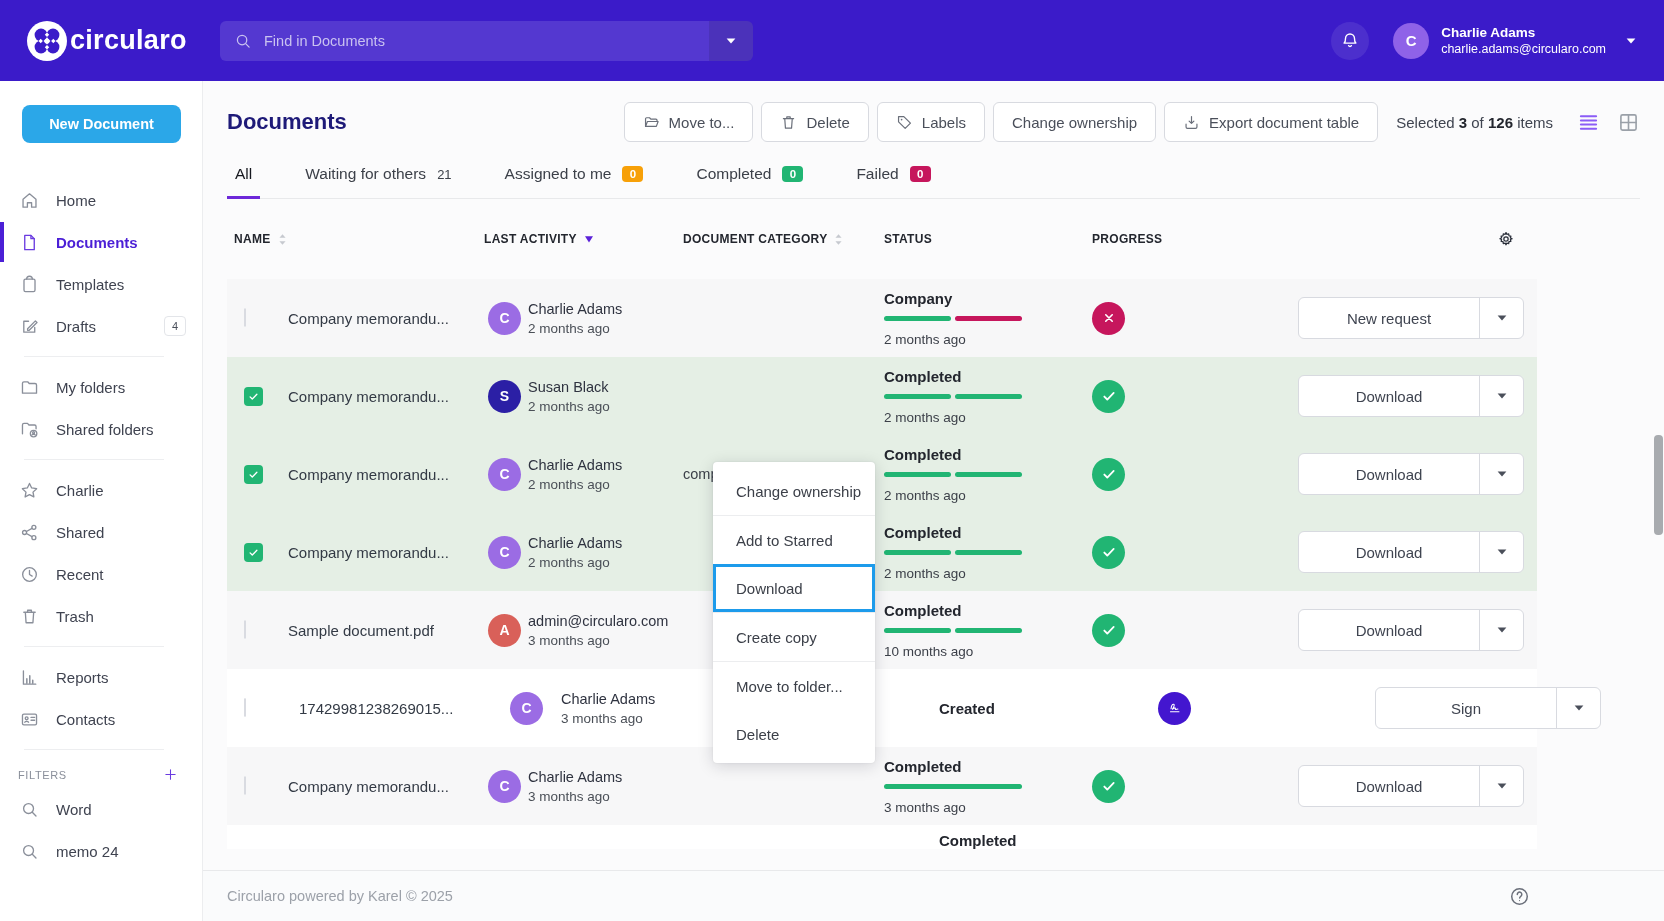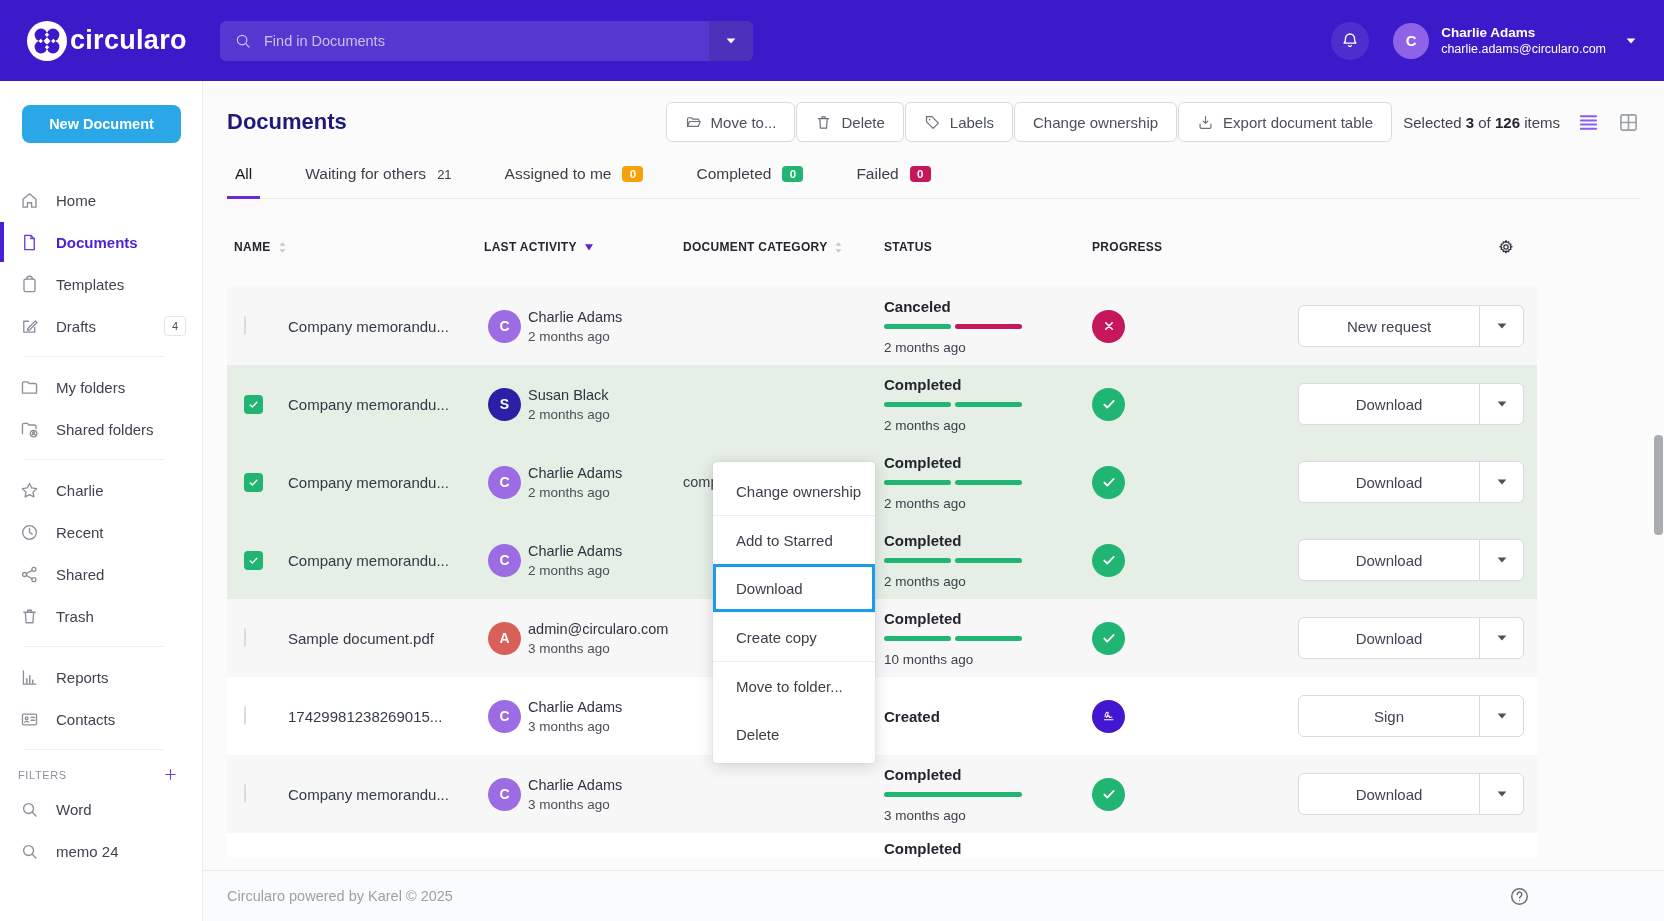--- a/index.html
+++ b/index.html
@@ -55,34 +55,34 @@
     border-radius:4px; font-size:11px; color:#4A4F5A; padding:3px 7px; }
   .nav-divider { height:1px; background:#EDEEF0; margin:9px 0 9px 24px; width:140px; }
   .filters-head { display:flex; align-items:center; padding:8px 24px 6px 18px; color:#8A8F9A;
     font-size:11px; letter-spacing:.6px; }
   .filters-plus { margin-left:auto; color:#6A3BE0; cursor:pointer; }
   .filters-plus svg { width:15px; height:15px; }
 
   
   .toolbar { display:flex; align-items:center; padding:20px 24px 0 24px; height:62px; }
   .page-title { font-size:22px; font-weight:bold; color:#1E1A78; }
-  .toolbar-right { margin-left:auto; display:flex; align-items:center; gap:1px; }
+  .toolbar-right { margin-left:auto; display:flex; align-items:center; gap:8px; }
   .tb-btn { height:40px; background:#fff; border:1px solid #D8DAE0; border-radius:6px; display:flex;
     align-items:center; gap:9px; padding:0 18px; font-size:15px; color:#4A4F5A;
     font-family:inherit; cursor:pointer; white-space:nowrap; }
   .tb-ico { color:#6A6F7A; } .tb-ico svg { width:17px; height:17px; }
   .selected-info { font-size:15px; color:#3F4450; margin-left:10px; white-space:nowrap; }
   .selected-info b { color:#23262E; }
   .view-icons { display:flex; gap:17px; margin-left:16px; }
   .view-btn { width:23px; height:23px; cursor:pointer; }
   .view-btn svg { width:23px; height:23px; }
   .view-list { color:#8B5CF6; } .view-grid { color:#9AA0A8; }
 
   
-  .tabs { display:flex; margin:14px 24px 8px 24px; border-bottom:1px solid #E8E9EB; gap:37px; }
+  .tabs { display:flex; margin:14px 24px 0 24px; border-bottom:1px solid #E8E9EB; gap:37px; }
   .tab { padding:8px 8px 15px 8px; font-size:15.5px; color:#3C4049; display:flex; gap:11px;
     align-items:center; position:relative; cursor:pointer; }
   .tab.active { color:#16181F; }
   .tab.active::after { content:""; position:absolute; left:0; right:0; bottom:-1px; height:3px; background:#6D28D9; }
   .tab-count { font-size:13px; color:#3C4049; }
   .tab-badge { min-width:21px; padding:2px 5px; border-radius:4px; color:#fff; font-size:11.5px;
     font-weight:bold; text-align:center; }
 
   
   .table { margin-left:24px; width:1310px; }
@@ -91,21 +91,21 @@
   .th { display:flex; align-items:center; gap:7px; }
   .sort-ico svg { width:9px; height:13px; }
   .sort-desc svg { width:10px; height:8px; }
   .thead-gear { margin-left:auto; margin-right:22px; color:#2A2F3A; cursor:pointer; }
   .thead-gear svg { width:18px; height:18px; }
 
   .row { display:grid; grid-template-columns:61px 200px 40px 155px 201px 208px 206px 239px;
     height:78px; align-items:center; cursor:pointer; }
   .row.gray  { background:#F7F7F8; }
   .row.green { background:#E5EFE5; }
-  .row.white { background:#fff; }
+  .row.white { background:#fff;gap:11px; }
   .row.partial { height:24px; overflow:hidden; align-items:start; cursor:default; }
   .cb { width:19px; height:19px; border-radius:4px; margin-left:17px; cursor:pointer; }
   .cb.unchecked { background:#fff; border:1.5px solid #D9DBE1; }
   .cb.checked { background:#21B573; display:flex; align-items:center; justify-content:center; }
   .cb.checked svg { width:13px; height:13px; }
   .doc-name { font-size:15px; color:#333A45; white-space:nowrap; overflow:hidden; }
   .avatar { width:33px; height:33px; border-radius:50%; color:#fff; font-weight:bold; font-size:14px;
     display:flex; align-items:center; justify-content:center; }
   .owner-name { font-size:14.5px; color:#2F3340; }
   .owner-time { font-size:13.5px; color:#4A4F57; margin-top:4px; }
@@ -262,36 +262,36 @@
           <span class="nav-ico">
             <svg viewBox="0 0 20 20" fill="none" stroke="currentColor" stroke-width="1.4" stroke-linecap="round" stroke-linejoin="round">
               <path d="M10 2.6l2.3 4.7 5.2.8-3.8 3.6.9 5.1L10 14.4l-4.6 2.4.9-5.1L2.5 8.1l5.2-.8z"></path>
             </svg>
           </span>
           <span class="nav-label">Charlie</span>
         </div>
         <div class="nav-item">
           <span class="nav-ico">
             <svg viewBox="0 0 20 20" fill="none" stroke="currentColor" stroke-width="1.4" stroke-linecap="round" stroke-linejoin="round">
-              <circle cx="10" cy="10" r="7.2"></circle>
-              <path d="M10 5.8V10l2.8 1.7"></path>
-            </svg>
-          </span>
-          <span class="nav-label">Recent</span>
-        </div>
-        <div class="nav-item">
-          <span class="nav-ico">
-            <svg viewBox="0 0 20 20" fill="none" stroke="currentColor" stroke-width="1.4" stroke-linecap="round" stroke-linejoin="round">
               <circle cx="4.8" cy="10" r="2.1"></circle>
               <circle cx="14.6" cy="4.6" r="2.1"></circle>
               <circle cx="14.6" cy="15.4" r="2.1"></circle>
               <path d="M6.8 9l5.8-3.4M6.8 11l5.8 3.4"></path>
             </svg>
           </span>
           <span class="nav-label">Shared</span>
+        </div>
+        <div class="nav-item">
+          <span class="nav-ico">
+            <svg viewBox="0 0 20 20" fill="none" stroke="currentColor" stroke-width="1.4" stroke-linecap="round" stroke-linejoin="round">
+              <circle cx="10" cy="10" r="7.2"></circle>
+              <path d="M10 5.8V10l2.8 1.7"></path>
+            </svg>
+          </span>
+          <span class="nav-label">Recent</span>
         </div>
         <div class="nav-item">
           <span class="nav-ico">
             <svg viewBox="0 0 20 20" fill="none" stroke="currentColor" stroke-width="1.4" stroke-linecap="round" stroke-linejoin="round">
               <path d="M4 5.5h12M8 5.2V3.4h4v1.8M5.6 5.5l.8 11.1h7.2l.8-11.1"></path>
             </svg>
           </span>
           <span class="nav-label">Trash</span>
         </div>
         <div class="nav-divider"></div>
@@ -472,21 +472,21 @@
             <div class="doc-name">Company memorandu...</div>
             <div>
               <span class="avatar" style="background: rgb(155, 108, 228);">C</span>
             </div>
             <div>
               <div class="owner-name">Charlie Adams</div>
               <div class="owner-time">2 months ago</div>
             </div>
             <div class="category"></div>
             <div class="status-cell">
-              <div class="status-label">Canceled</div>
+              <div class="status-label">Company</div>
               <div class="progress">
                 <span class="seg" style="width: 67px; background: rgb(33, 181, 115);"></span>
                 <span class="seg" style="width: 67px; background: rgb(198, 22, 92);"></span>
               </div>
               <div class="status-time">2 months ago</div>
             </div>
             <div>
               <span class="status-icon" style="background: rgb(198, 22, 92);">
                 <svg viewBox="0 0 20 20" fill="none" stroke="#fff" stroke-width="1.8" stroke-linecap="round">
                   <path d="M6.4 6.4l7.2 7.2M13.6 6.4l-7.2 7.2"></path>

